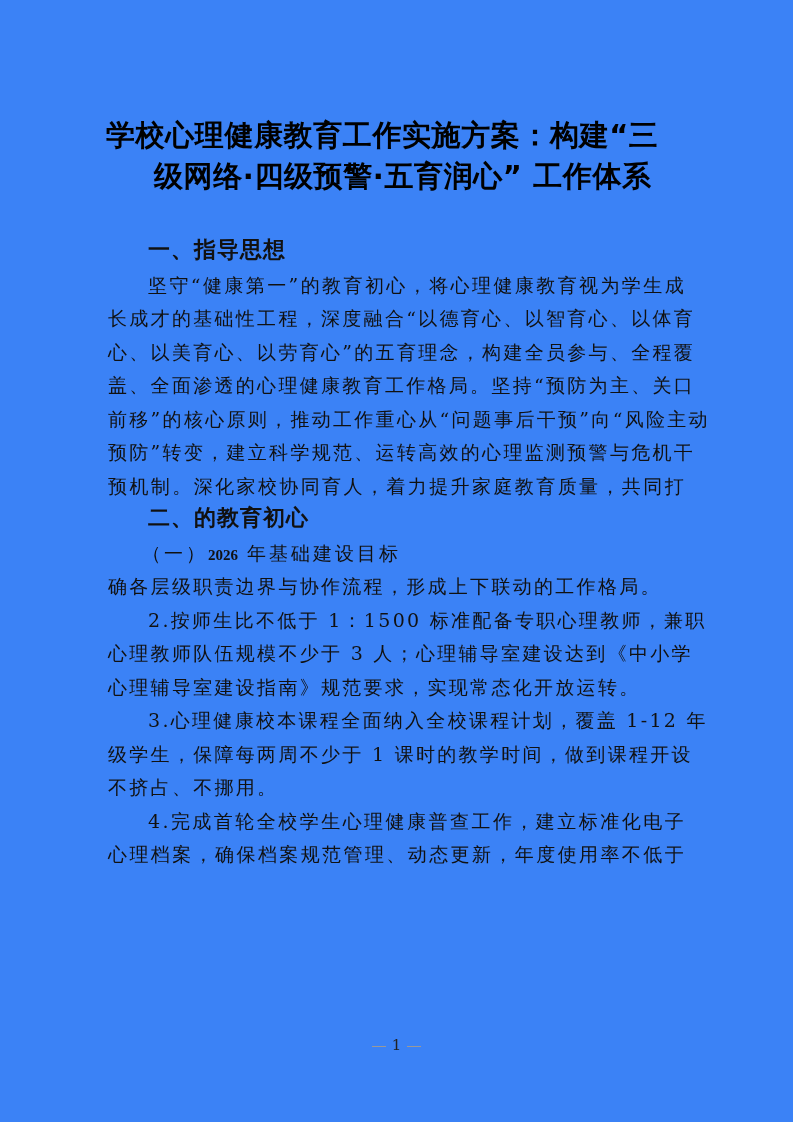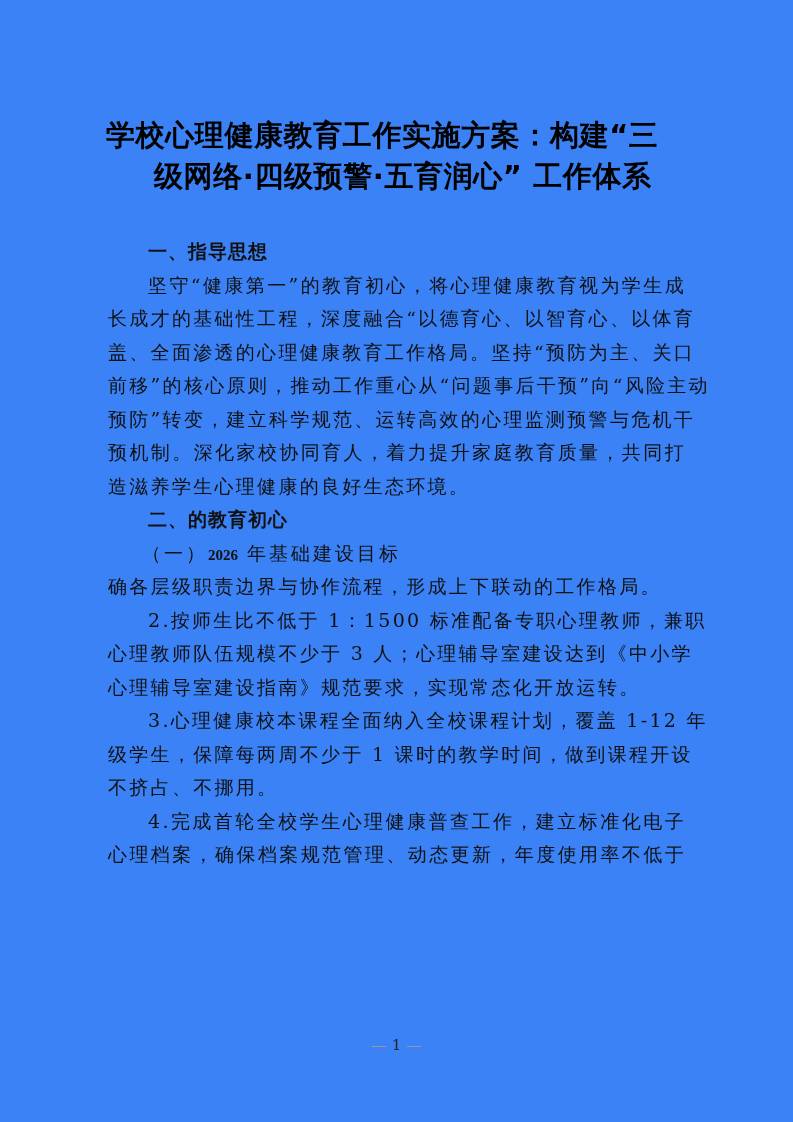--- a/index.html
+++ b/index.html
@@ -13,21 +13,21 @@
   }
   .title .l2 { display: block; letter-spacing: 0.6px; margin-left: 48px; }
   .body-text {
     position: absolute; left: 108px; width: 578px;
     font-family: "DejaVu Serif", serif; font-size: 19px;
     line-height: 33.5px; color: #111; letter-spacing: 2.3px;
   }
   .line { display: block; height: 33.5px; white-space: nowrap; overflow: visible; text-align: justify; text-align-last: justify; }
   .line.last { text-align-last: left; }
   .indent { padding-left: 40px; }
-  .h1 { font-family: Liberation Sans, sans-serif; font-weight: bold; font-size: 19px; letter-spacing: 1px; padding-left: 40px; text-align-last: left; }
+  .h1 { font-family: Liberation Mono, monospace; font-weight: bold; font-size: 22px; letter-spacing: 1px; padding-left: 40px; text-align-last: left; }
   .h2 { padding-left: 34px; text-align-last: left; letter-spacing: 3px; }
   .h2 b { font-family: "Liberation Serif", serif; font-weight: bold; font-size: 15px; letter-spacing: 0; }
   .pagenum {
     position: absolute; left: 0; width: 793px; top: 1036px; text-align: center;
     font-family: "DejaVu Serif", serif; font-size: 15px; color: #222;
   }
   .pagenum .dash { display: inline-block; width: 14px; height: 1px; background: #999; vertical-align: middle; margin: 0 6px; }
 </style>
 </head>
 <body>
@@ -38,25 +38,25 @@
     <span class="l1">学校心理健康教育工作实施方案：构建“三</span>
     <span class="l2">级网络·四级预警·五育润心” 工作体系</span>
   </div>
 
   <div class="body-text" style="top:235px;">
     <span class="line h1">一、指导思想</span>
 
     <div>
       <span class="line indent">坚守“健康第一”的教育初心，将心理健康教育视为学生成</span>
       <span class="line">长成才的基础性工程，深度融合“以德育心、以智育心、以体育</span>
+      <span class="line">心、以美育心、以劳育心”的五育理念，构建全员参与、全程覆</span>
       <span class="line">盖、全面渗透的心理健康教育工作格局。坚持“预防为主、关口</span>
       <span class="line">前移”的核心原则，推动工作重心从“问题事后干预”向“风险主动</span>
       <span class="line">预防”转变，建立科学规范、运转高效的心理监测预警与危机干</span>
       <span class="line">预机制。深化家校协同育人，着力提升家庭教育质量，共同打</span>
-      <span class="line last">造滋养学生心理健康的良好生态环境。</span>
     </div>
 
     <span class="line h1">二、的教育初心</span>
 
     <span class="line h2"><span>（一）</span><b>2026</b><span> 年基础建设目标</span></span>
 
     <div>
       <span class="line last">确各层级职责边界与协作流程，形成上下联动的工作格局。</span>
     </div>
 

